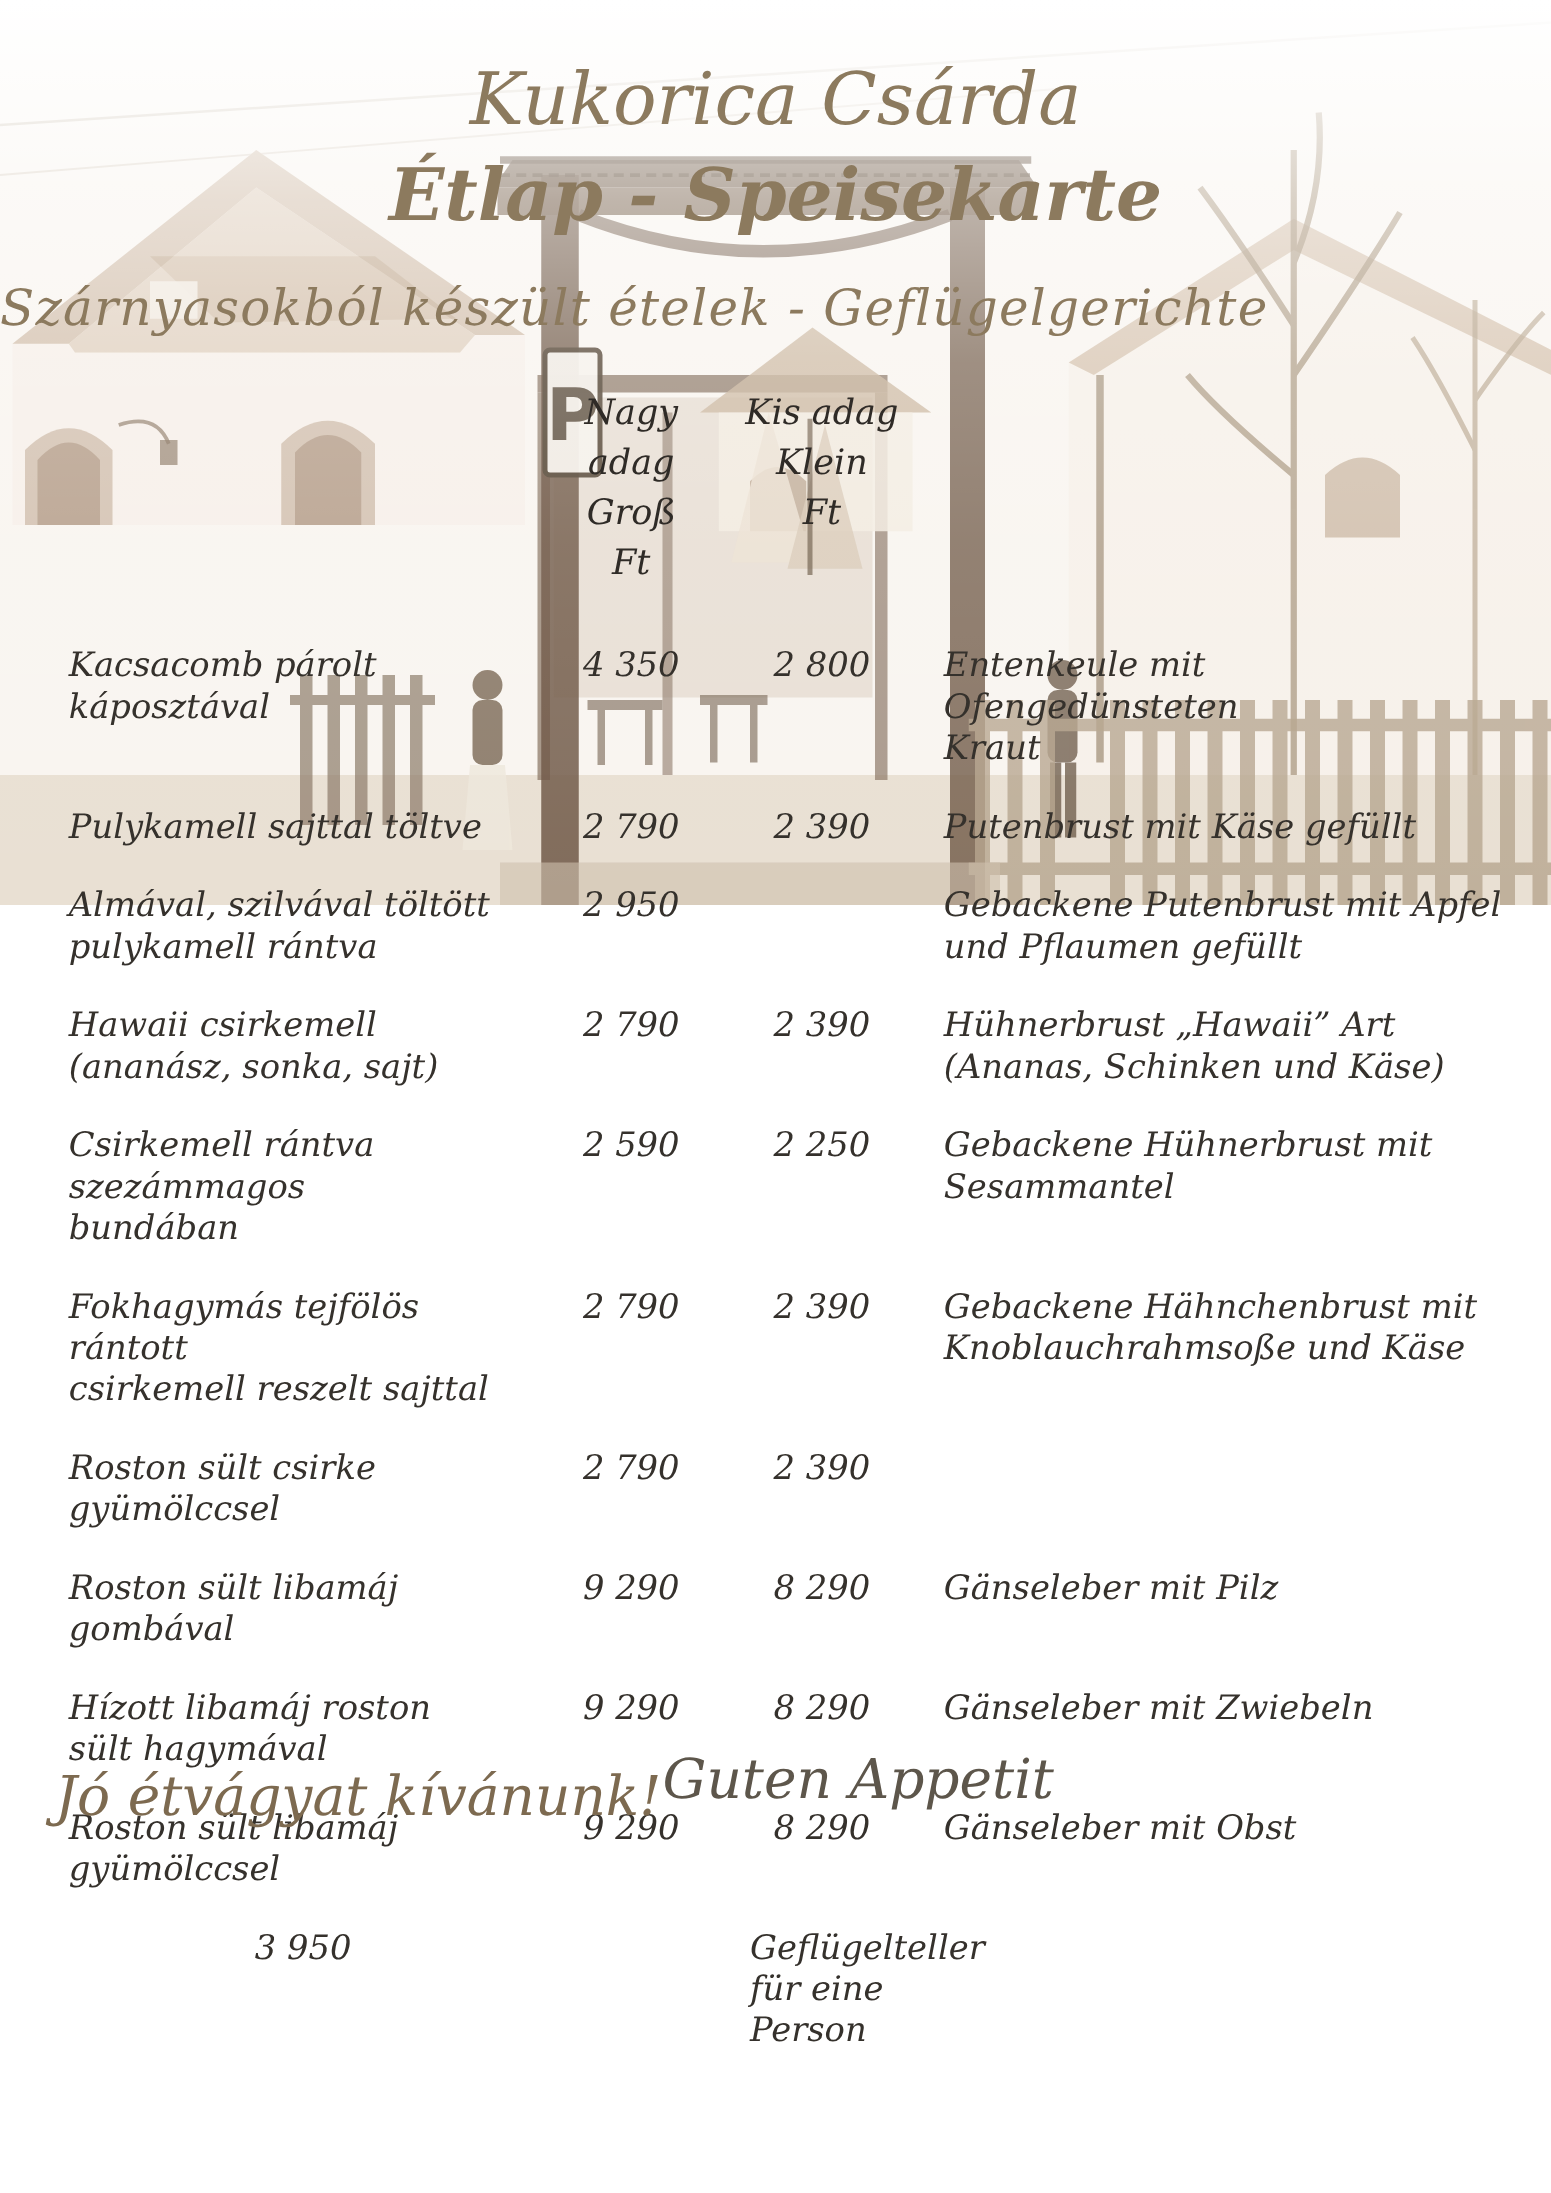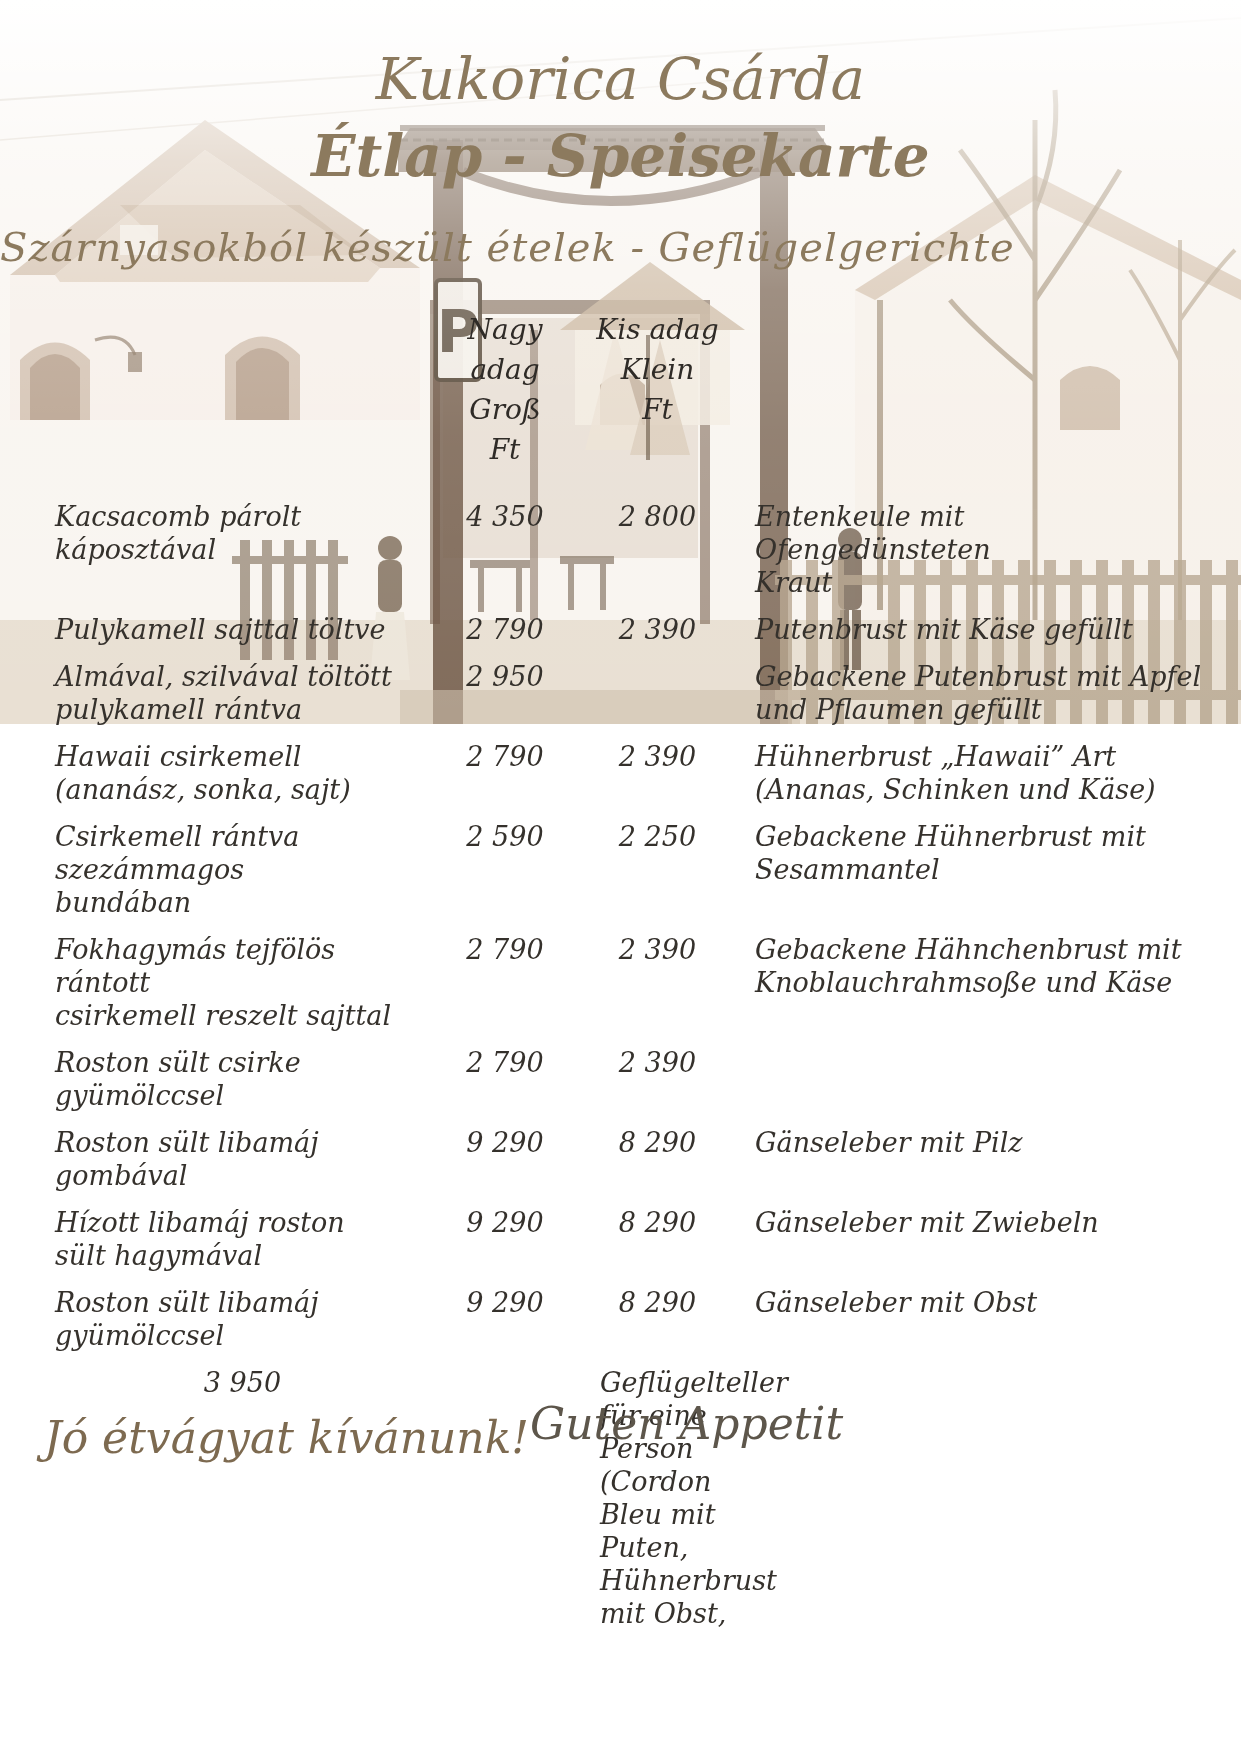--- a/index.html
+++ b/index.html
@@ -66,21 +66,21 @@
     color:#2f2b27;
     margin-bottom:18px;
   }
   .col-headers .hdr{text-align:center;white-space:pre-line;}
   .menu-rows{margin-top:30px;}
   .menu-row{
     margin-bottom:14px;
     font-size:27px;
     line-height:33px;
   }
-  .cell{white-space:pre-line;}
+  .cell{white-space:pre-line;margin-top:16px;}
   .cell.price{text-align:center;}
   .cell.de{padding-left:20px;}
   
   .footer-left, .footer-right{
     position:absolute;
     font-style:italic;
     font-size:44px;
     z-index:2;
   }
   .footer-left{left:44px; top:1412px; color:#7d6a50;}

